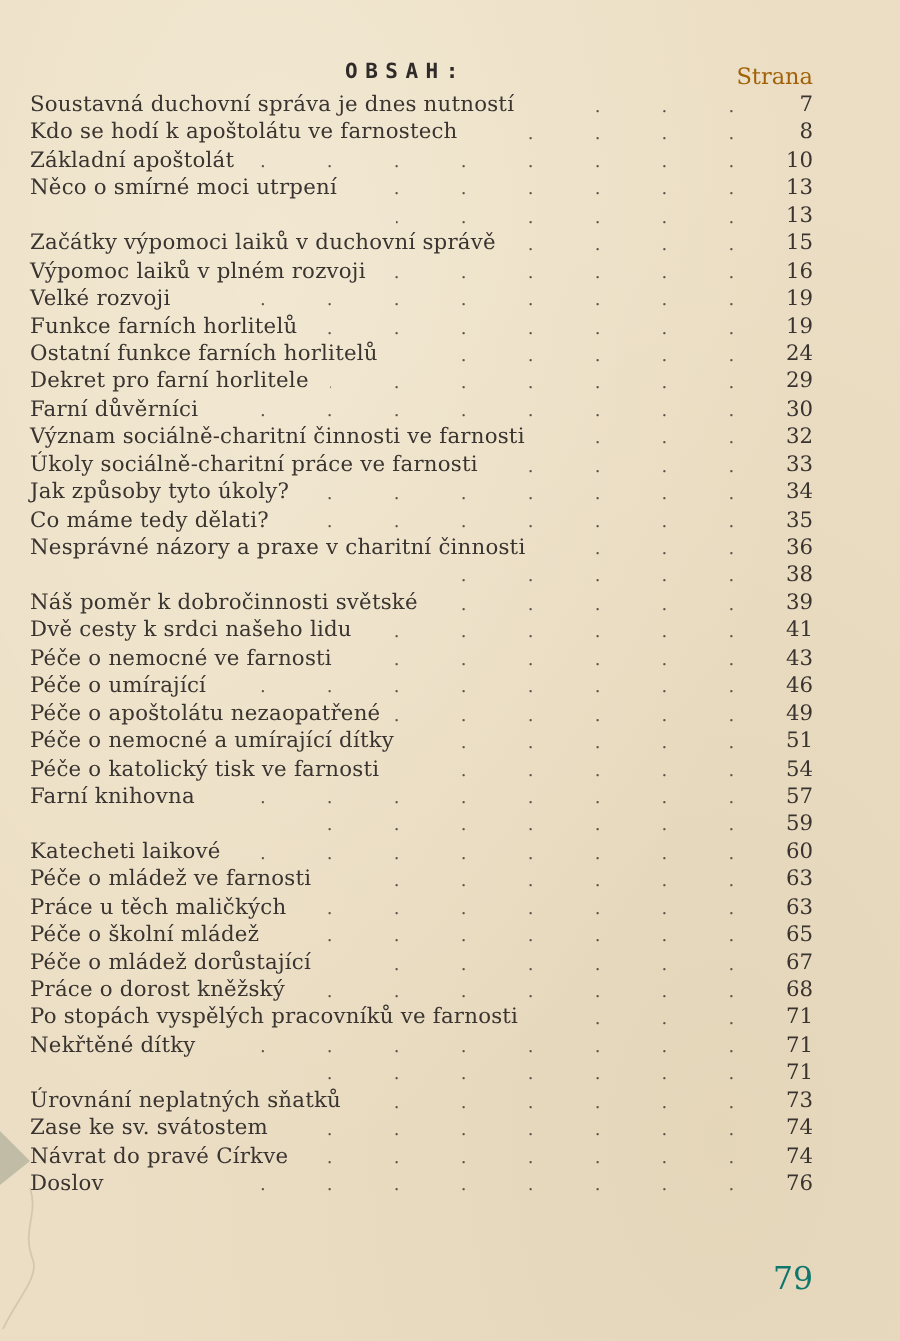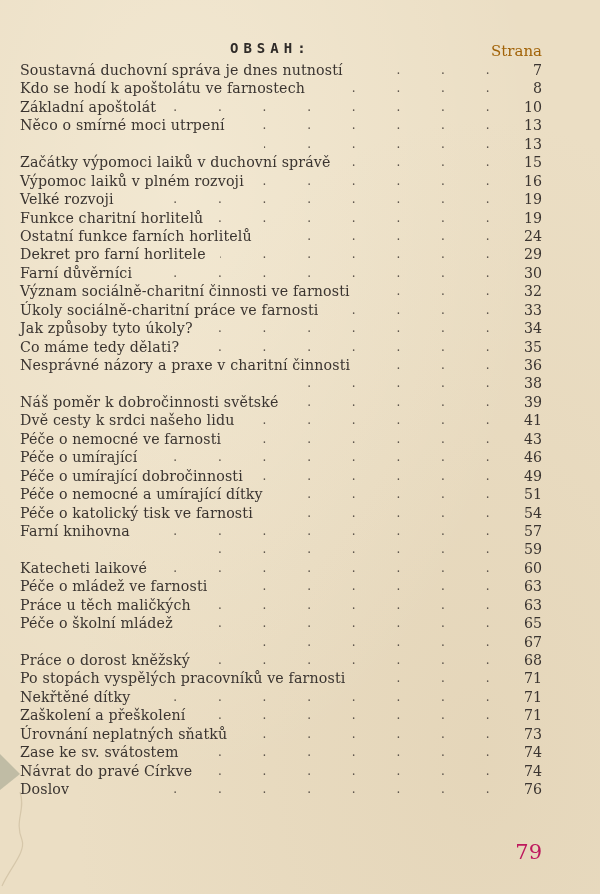--- a/index.html
+++ b/index.html
@@ -102,21 +102,21 @@
       right: 0;
       top: 0;
       text-align: right;
       width: 30px;
     }
     .folio {
       position: absolute;
       top: 840px;
       right: 58px;
       font-size: 21px;
-      color: #be185d;
+      color: #0f766e;
     }
   </style>
 </head>
 <body>
 
 <div class="paper"></div>
 
 <svg class="tear" viewBox="0 0 22 40">
   <polygon points="0,2 20,22 0,38" fill="#b9b6a0" opacity="0.85"></polygon>
 </svg>
@@ -163,21 +163,21 @@
       <span class="toc-title">Výpomoc laiků v plném rozvoji</span>
       <span class="toc-dots" style="left: 238px;">. . . . . . . . . . . . . . . . . . . . . . .</span>
       <span class="toc-page">16</span>
     </li>
     <li class="toc-row">
       <span class="toc-title">Velké rozvoji</span>
       <span class="toc-dots" style="left: 150px;">. . . . . . . . . . . . . . . . . . . . . . .</span>
       <span class="toc-page">19</span>
     </li>
     <li class="toc-row">
-      <span class="toc-title">Funkce charitní horlitelů</span>
+      <span class="toc-title">Funkce farních horlitelů</span>
       <span class="toc-dots" style="left: 192px;">. . . . . . . . . . . . . . . . . . . . . . .</span>
       <span class="toc-page">19</span>
     </li>
     <li class="toc-row">
       <span class="toc-title">Ostatní funkce farních horlitelů</span>
       <span class="toc-dots" style="left: 246px;">. . . . . . . . . . . . . . . . . . . . . . .</span>
       <span class="toc-page">24</span>
     </li>
     <li class="toc-row">
       <span class="toc-title">Dekret pro farní horlitele</span>
@@ -232,21 +232,21 @@
       <span class="toc-title">Péče o nemocné ve farnosti</span>
       <span class="toc-dots" style="left: 215px;">. . . . . . . . . . . . . . . . . . . . . . .</span>
       <span class="toc-page">43</span>
     </li>
     <li class="toc-row">
       <span class="toc-title">Péče o umírající</span>
       <span class="toc-dots" style="left: 150px;">. . . . . . . . . . . . . . . . . . . . . . .</span>
       <span class="toc-page">46</span>
     </li>
     <li class="toc-row">
-      <span class="toc-title">Péče o umírající dobročinnosti</span>
+      <span class="toc-title">Péče o apoštolátu nezaopatřené</span>
       <span class="toc-dots" style="left: 236px;">. . . . . . . . . . . . . . . . . . . . . . .</span>
       <span class="toc-page">49</span>
     </li>
     <li class="toc-row">
       <span class="toc-title">Péče o nemocné a umírající dítky</span>
       <span class="toc-dots" style="left: 257px;">. . . . . . . . . . . . . . . . . . . . . . .</span>
       <span class="toc-page">51</span>
     </li>
     <li class="toc-row">
       <span class="toc-title">Péče o katolický tisk ve farnosti</span>
@@ -276,40 +276,40 @@
       <span class="toc-title">Práce u těch maličkých</span>
       <span class="toc-dots" style="left: 185px;">. . . . . . . . . . . . . . . . . . . . . . .</span>
       <span class="toc-page">63</span>
     </li>
     <li class="toc-row">
       <span class="toc-title">Péče o školní mládež</span>
       <span class="toc-dots" style="left: 167px;">. . . . . . . . . . . . . . . . . . . . . . .</span>
       <span class="toc-page">65</span>
     </li>
     <li class="toc-row">
+      <span class="toc-title">Péče o mládež dorůstající</span>
       <span class="toc-dots" style="left: 201px;">. . . . . . . . . . . . . . . . . . . . . . .</span>
       <span class="toc-page">67</span>
     </li>
     <li class="toc-row">
       <span class="toc-title">Práce o dorost kněžský</span>
       <span class="toc-dots" style="left: 176px;">. . . . . . . . . . . . . . . . . . . . . . .</span>
       <span class="toc-page">68</span>
     </li>
     <li class="toc-row">
       <span class="toc-title">Po stopách vyspělých pracovníků ve farnosti</span>
       <span class="toc-dots" style="left: 339px;">. . . . . . . . . . . . . . . . . . . . . . .</span>
       <span class="toc-page">71</span>
     </li>
     <li class="toc-row">
       <span class="toc-title">Nekřtěné dítky</span>
       <span class="toc-dots" style="left: 150px;">. . . . . . . . . . . . . . . . . . . . . . .</span>
       <span class="toc-page">71</span>
     </li>
     <li class="toc-row">
-      <span class="toc-title">Zaškolení a přeškolení</span>
       <span class="toc-dots" style="left: 179px;">. . . . . . . . . . . . . . . . . . . . . . .</span>
       <span class="toc-page">71</span>
     </li>
     <li class="toc-row">
       <span class="toc-title">Úrovnání neplatných sňatků</span>
       <span class="toc-dots" style="left: 221px;">. . . . . . . . . . . . . . . . . . . . . . .</span>
       <span class="toc-page">73</span>
     </li>
     <li class="toc-row">
       <span class="toc-title">Zase ke sv. svátostem</span>

